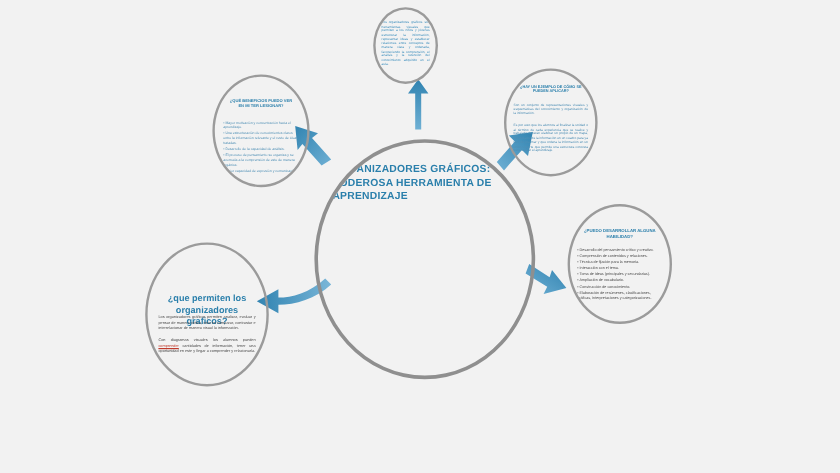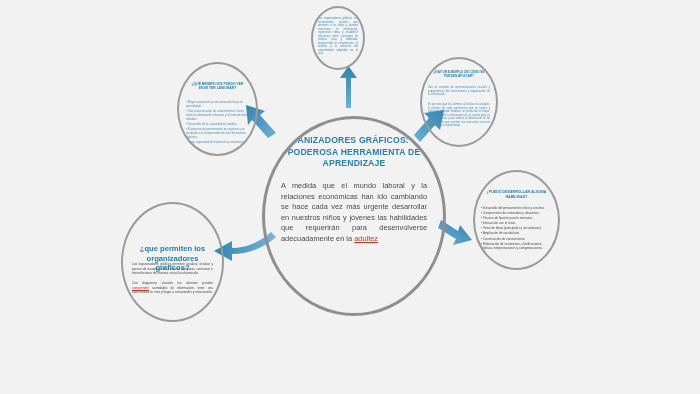--- a/index.html
+++ b/index.html
@@ -42,21 +42,21 @@
   #center-title {
     position: absolute;
     top: 16px;
     left: 12px;
     right: 12px;
     color: #2a7fab;
     font-weight: bold;
     font-size: 8.6px;
     line-height: 11.5px;
     letter-spacing: 0.2px;
-    text-align: center;
+    text-align: left;
   }
   #center-body {
     position: absolute;
     top: 62px;
     left: 16px;
     right: 16px;
     color: #4a4a4a;
     font-size: 7.4px;
     line-height: 10.6px;
     text-align: justify;
@@ -307,23 +307,20 @@
   </div>
 
   <div class="bubble" id="tr-bubble">
     <div id="tr-title">¿HAY UN EJEMPLO DE CÓMO SE PUEDEN APLICAR?</div>
     <div id="tr-para1">Son un conjunto de representaciones visuales y esquemáticas del conocimiento y organización de la información.</div>
     <div id="tr-para2">Es por esto que los alumnos al finalizar la unidad o al término de cada experiencia que se realice y trabajado deberán elaborar un propio de un mapa, organizador de la información en un cuadro para ya fácil de plasmar y que ordena la información en un único soporte que permite una estructura concreta para facilitar el aprendizaje.</div>
   </div>
 
   <div class="bubble" id="center-bubble">
     <div id="center-title">ORGANIZADORES GRÁFICOS: UNA PODEROSA HERRAMIENTA DE APRENDIZAJE</div>
-    <div id="center-body">
-      <span>A medida que el mundo laboral y la relaciones económicas han ido cambiando se hace cada vez más urgente desarrollar en nuestros niños y jóvenes las habilidades que requerirán para desenvolverse adecuadamente en la </span><a id="center-link" href="#">adultez</a>
-    </div>
   </div>
 
   <div class="bubble" id="r-bubble">
     <div id="r-title">¿PUEDO DESARROLLAR ALGUNA HABILIDAD?</div>
     <ul class="plain" id="r-body">
       <li>Desarrollo del pensamiento crítico y creativo.</li>
       <li>Comprensión de contenidos y relaciones.</li>
       <li>Técnica de fijación para la memoria.</li>
       <li>Interacción con el tema.</li>
       <li>Toma de ideas (principales y secundarias).</li>

